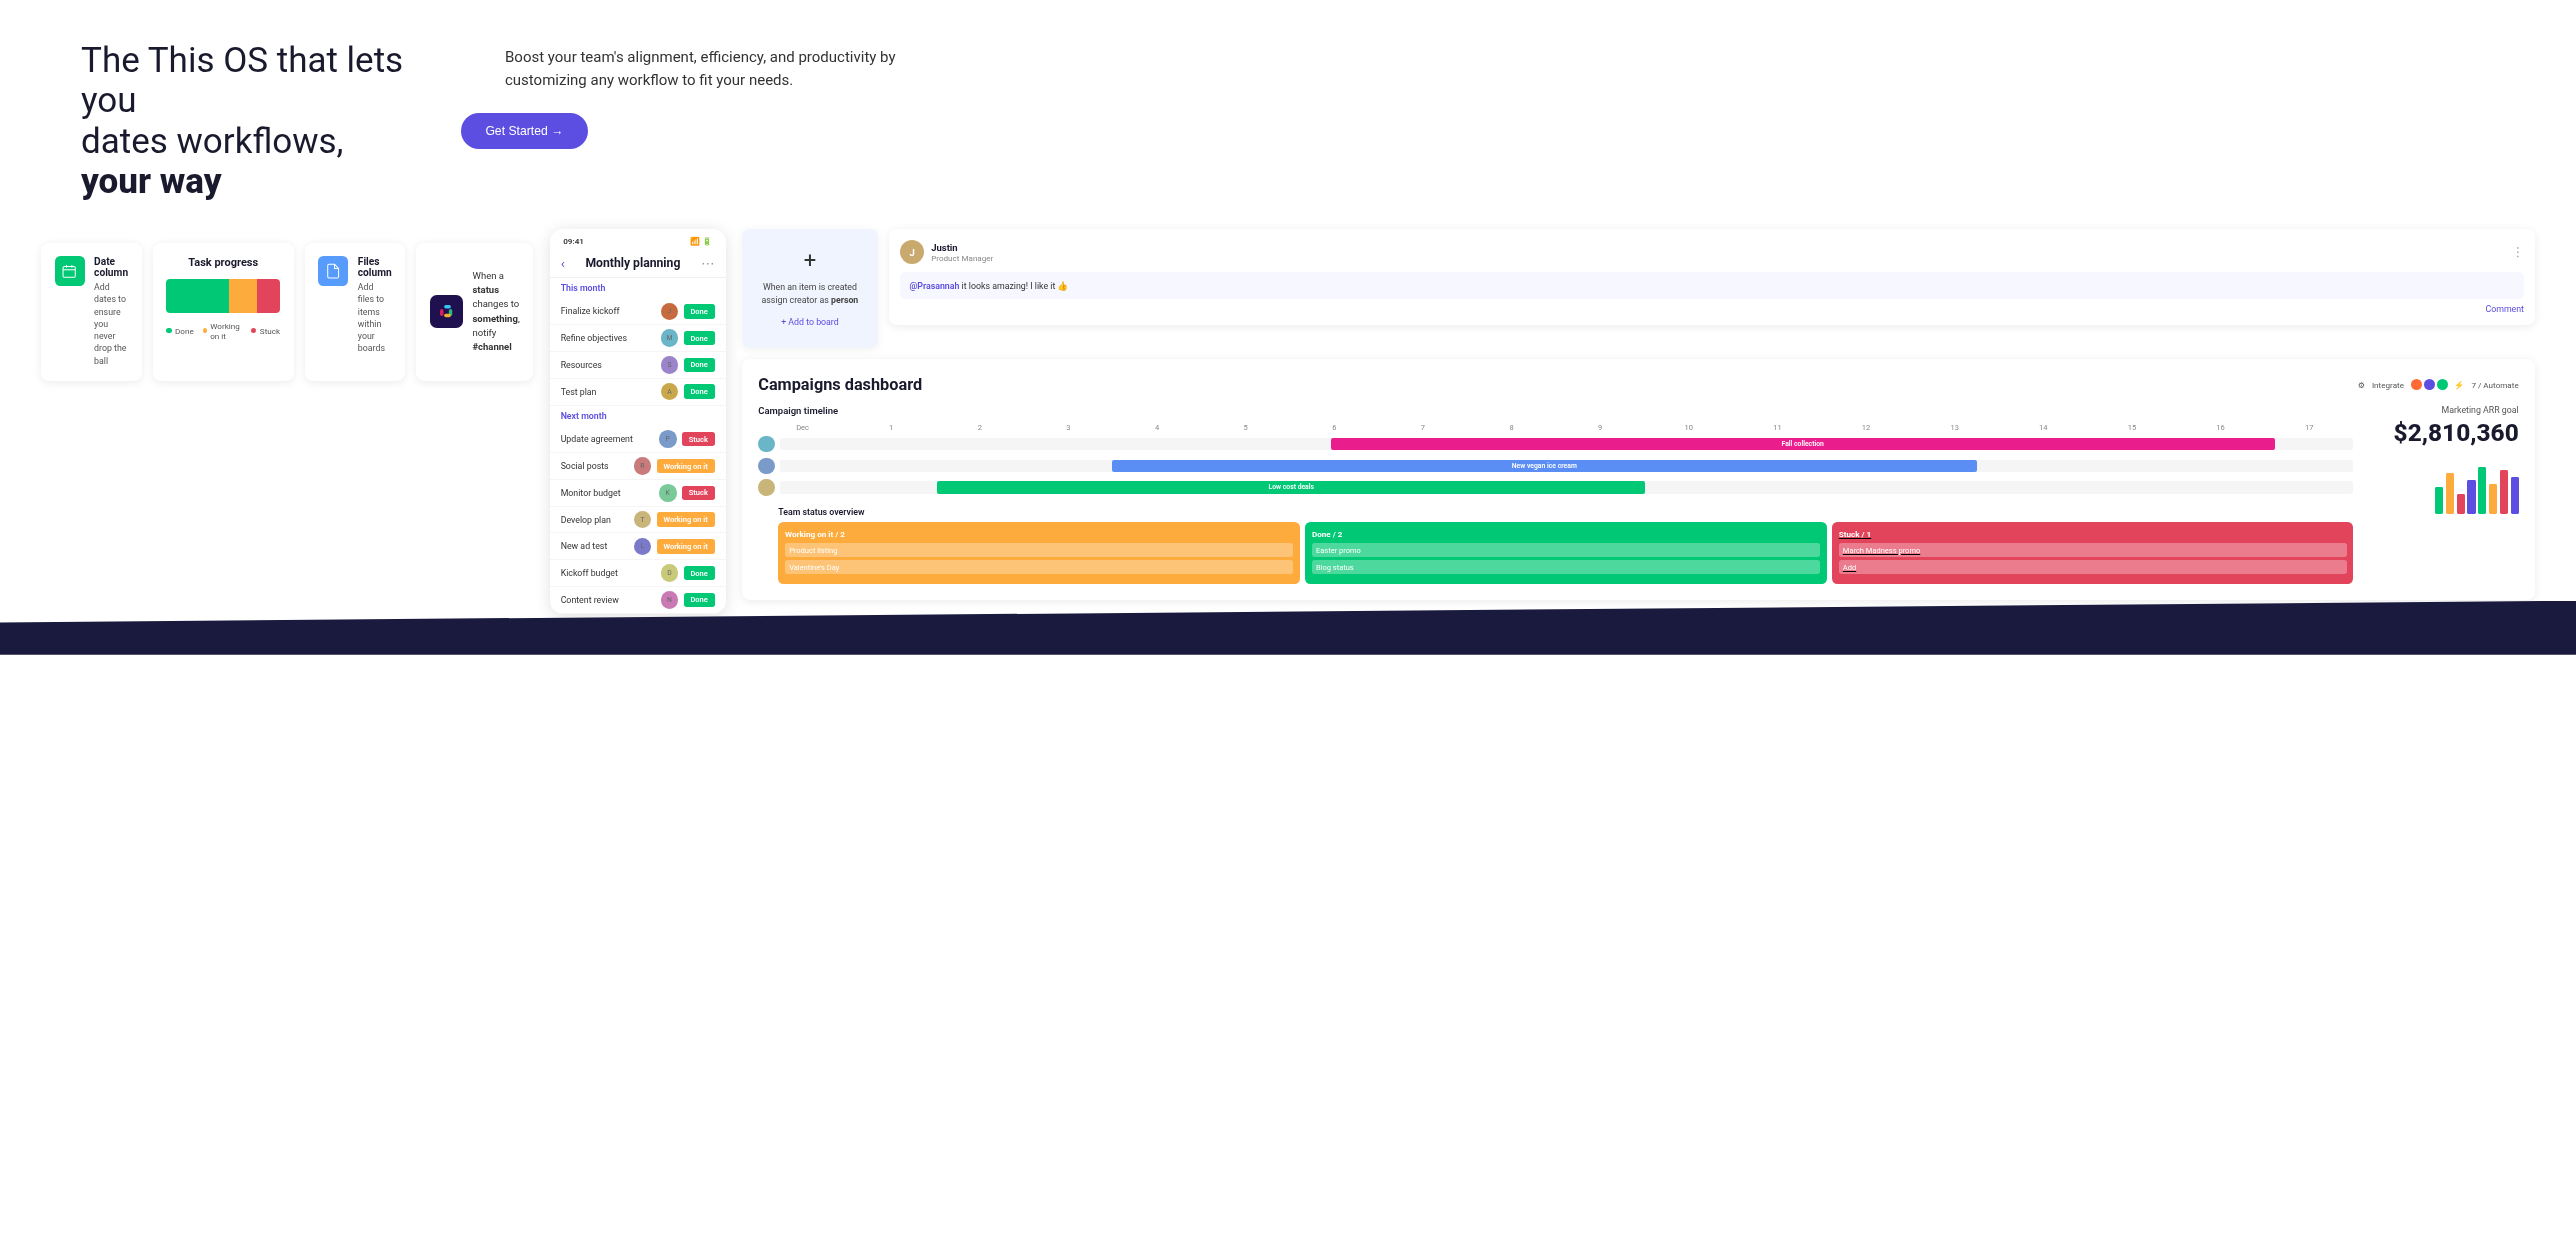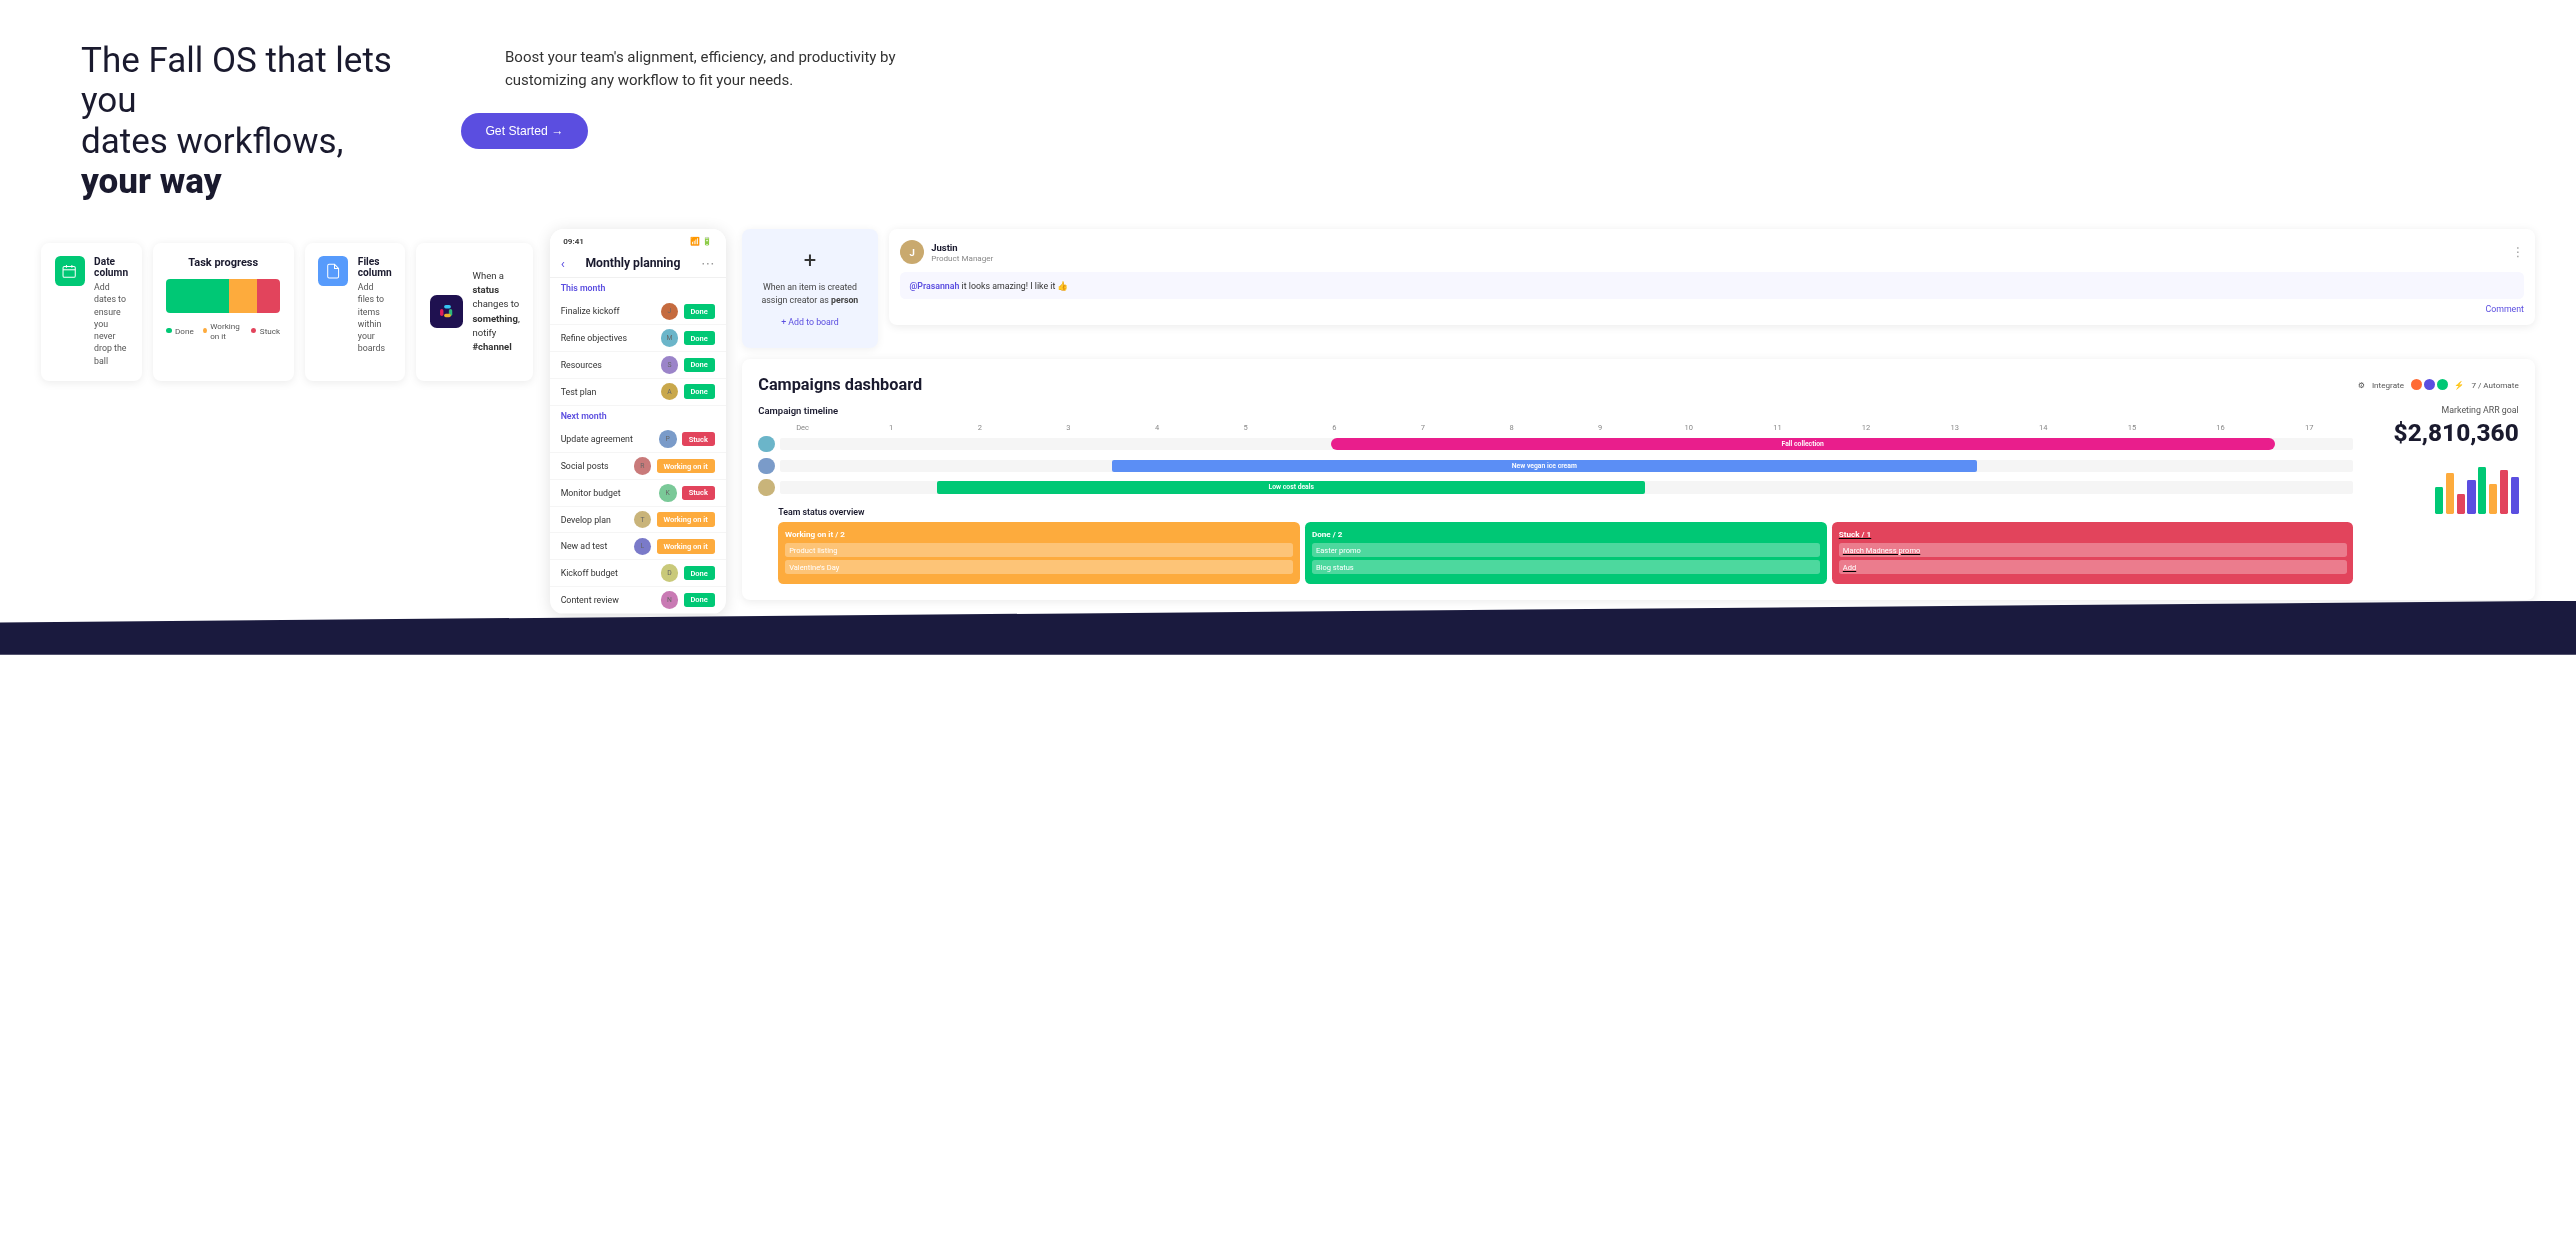--- a/index.html
+++ b/index.html
@@ -649,21 +649,21 @@
 
   </style>
 </head>
 <body>
 
 <div class="page-wrapper">
 
   <div class="hero">
     <div class="hero-left">
       <h1 class="hero-title">
-        <span>The Fall OS that lets you</span><br>
+        <span>The This OS that lets you</span><br>
         <span>dates workflows, </span><strong>your way</strong>
       </h1>
     </div>
     <div class="hero-right">
       <p class="hero-subtitle">Boost your team's alignment, efficiency, and productivity by customizing any workflow to fit your needs.</p>
       <button class="get-started-btn">Get Started →</button>
     </div>
   </div>
 
   <div class="showcase-wrapper">
@@ -884,21 +884,21 @@
                 <span>13</span>
                 <span>14</span>
                 <span>15</span>
                 <span>16</span>
                 <span>17</span>
               </div>
 
               <div class="timeline-row">
                 <div class="timeline-avatar av2"></div>
                 <div class="timeline-bar-area">
-                  <div class="timeline-bar bar-pink" style="left:35%;width:60%;border-radius:6px;">Fall collection</div>
+                  <div class="timeline-bar bar-pink" style="left:35%;width:60%;">Fall collection</div>
                 </div>
               </div>
               <div class="timeline-row">
                 <div class="timeline-avatar av5"></div>
                 <div class="timeline-bar-area">
                   <div class="timeline-bar bar-blue" style="left:20%;width:55%;margin-left:17px;">New vegan ice cream</div>
                 </div>
               </div>
               <div class="timeline-row">
                 <div class="timeline-avatar av8"></div>

